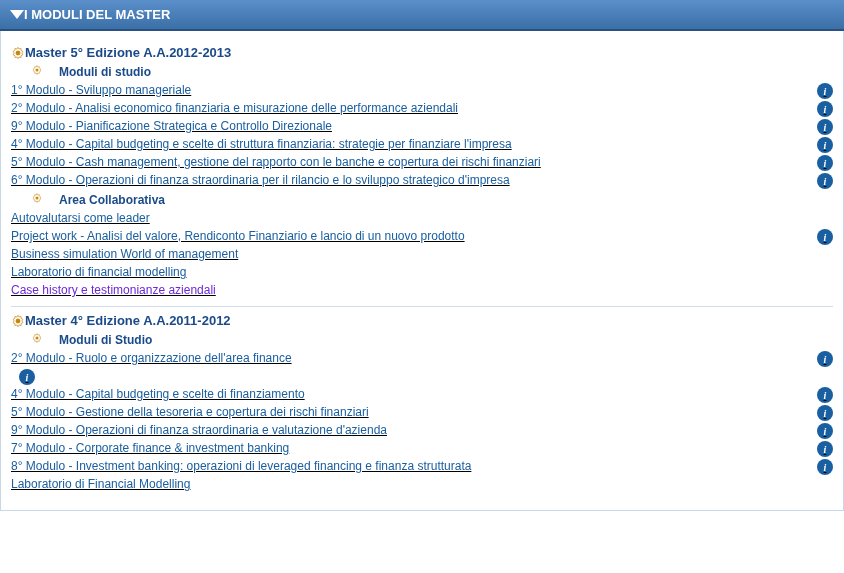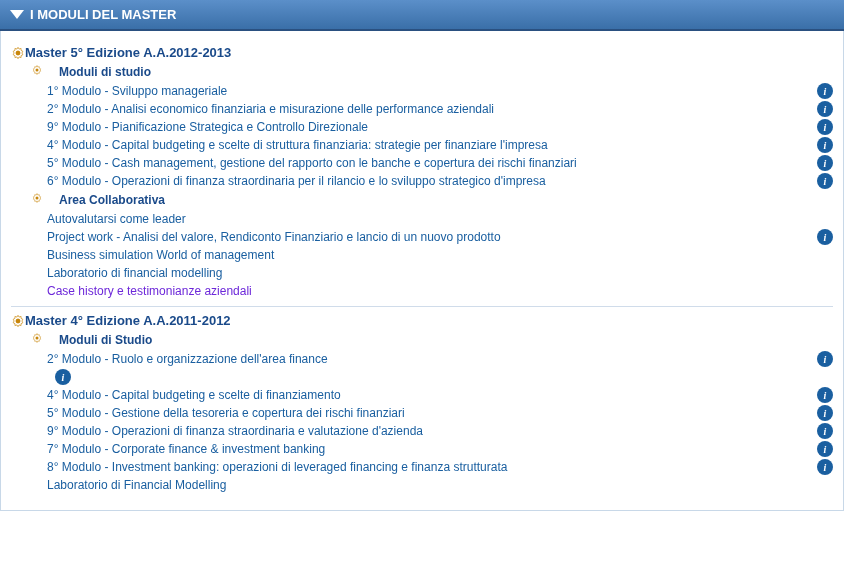--- a/index.html
+++ b/index.html
@@ -11,21 +11,20 @@
     }
 
     .header-bar {
       background: linear-gradient(to bottom, #5b8fc9, #3a6fa8);
       color: #fff;
       font-size: 13px;
       font-weight: bold;
       padding: 7px 10px;
       display: flex;
       align-items: center;
-      gap: 6px;
       border-bottom: 2px solid #2a5080;
     }
 
     .header-bar .triangle-icon {
       width: 0;
       height: 0;
       border-left: 7px solid transparent;
       border-right: 7px solid transparent;
       border-top: 9px solid #fff;
       display: inline-block;
@@ -59,24 +58,23 @@
       font-size: 12px;
       font-weight: bold;
       color: #1a4a8a;
       margin-left: 20px;
       margin-bottom: 3px;
       margin-top: 2px;
     }
 
     .item-row {
       display: flex;
-      align-items: center;
       justify-content: space-between;
       padding: 1px 0;
-      margin-left: 36px;
+      text-decoration: underline;
     }
 
     .item-text {
       color: #1a5fa0;
       font-size: 12px;
     }
 
     .item-text.disabled {
       color: #6d28d9;
     }

